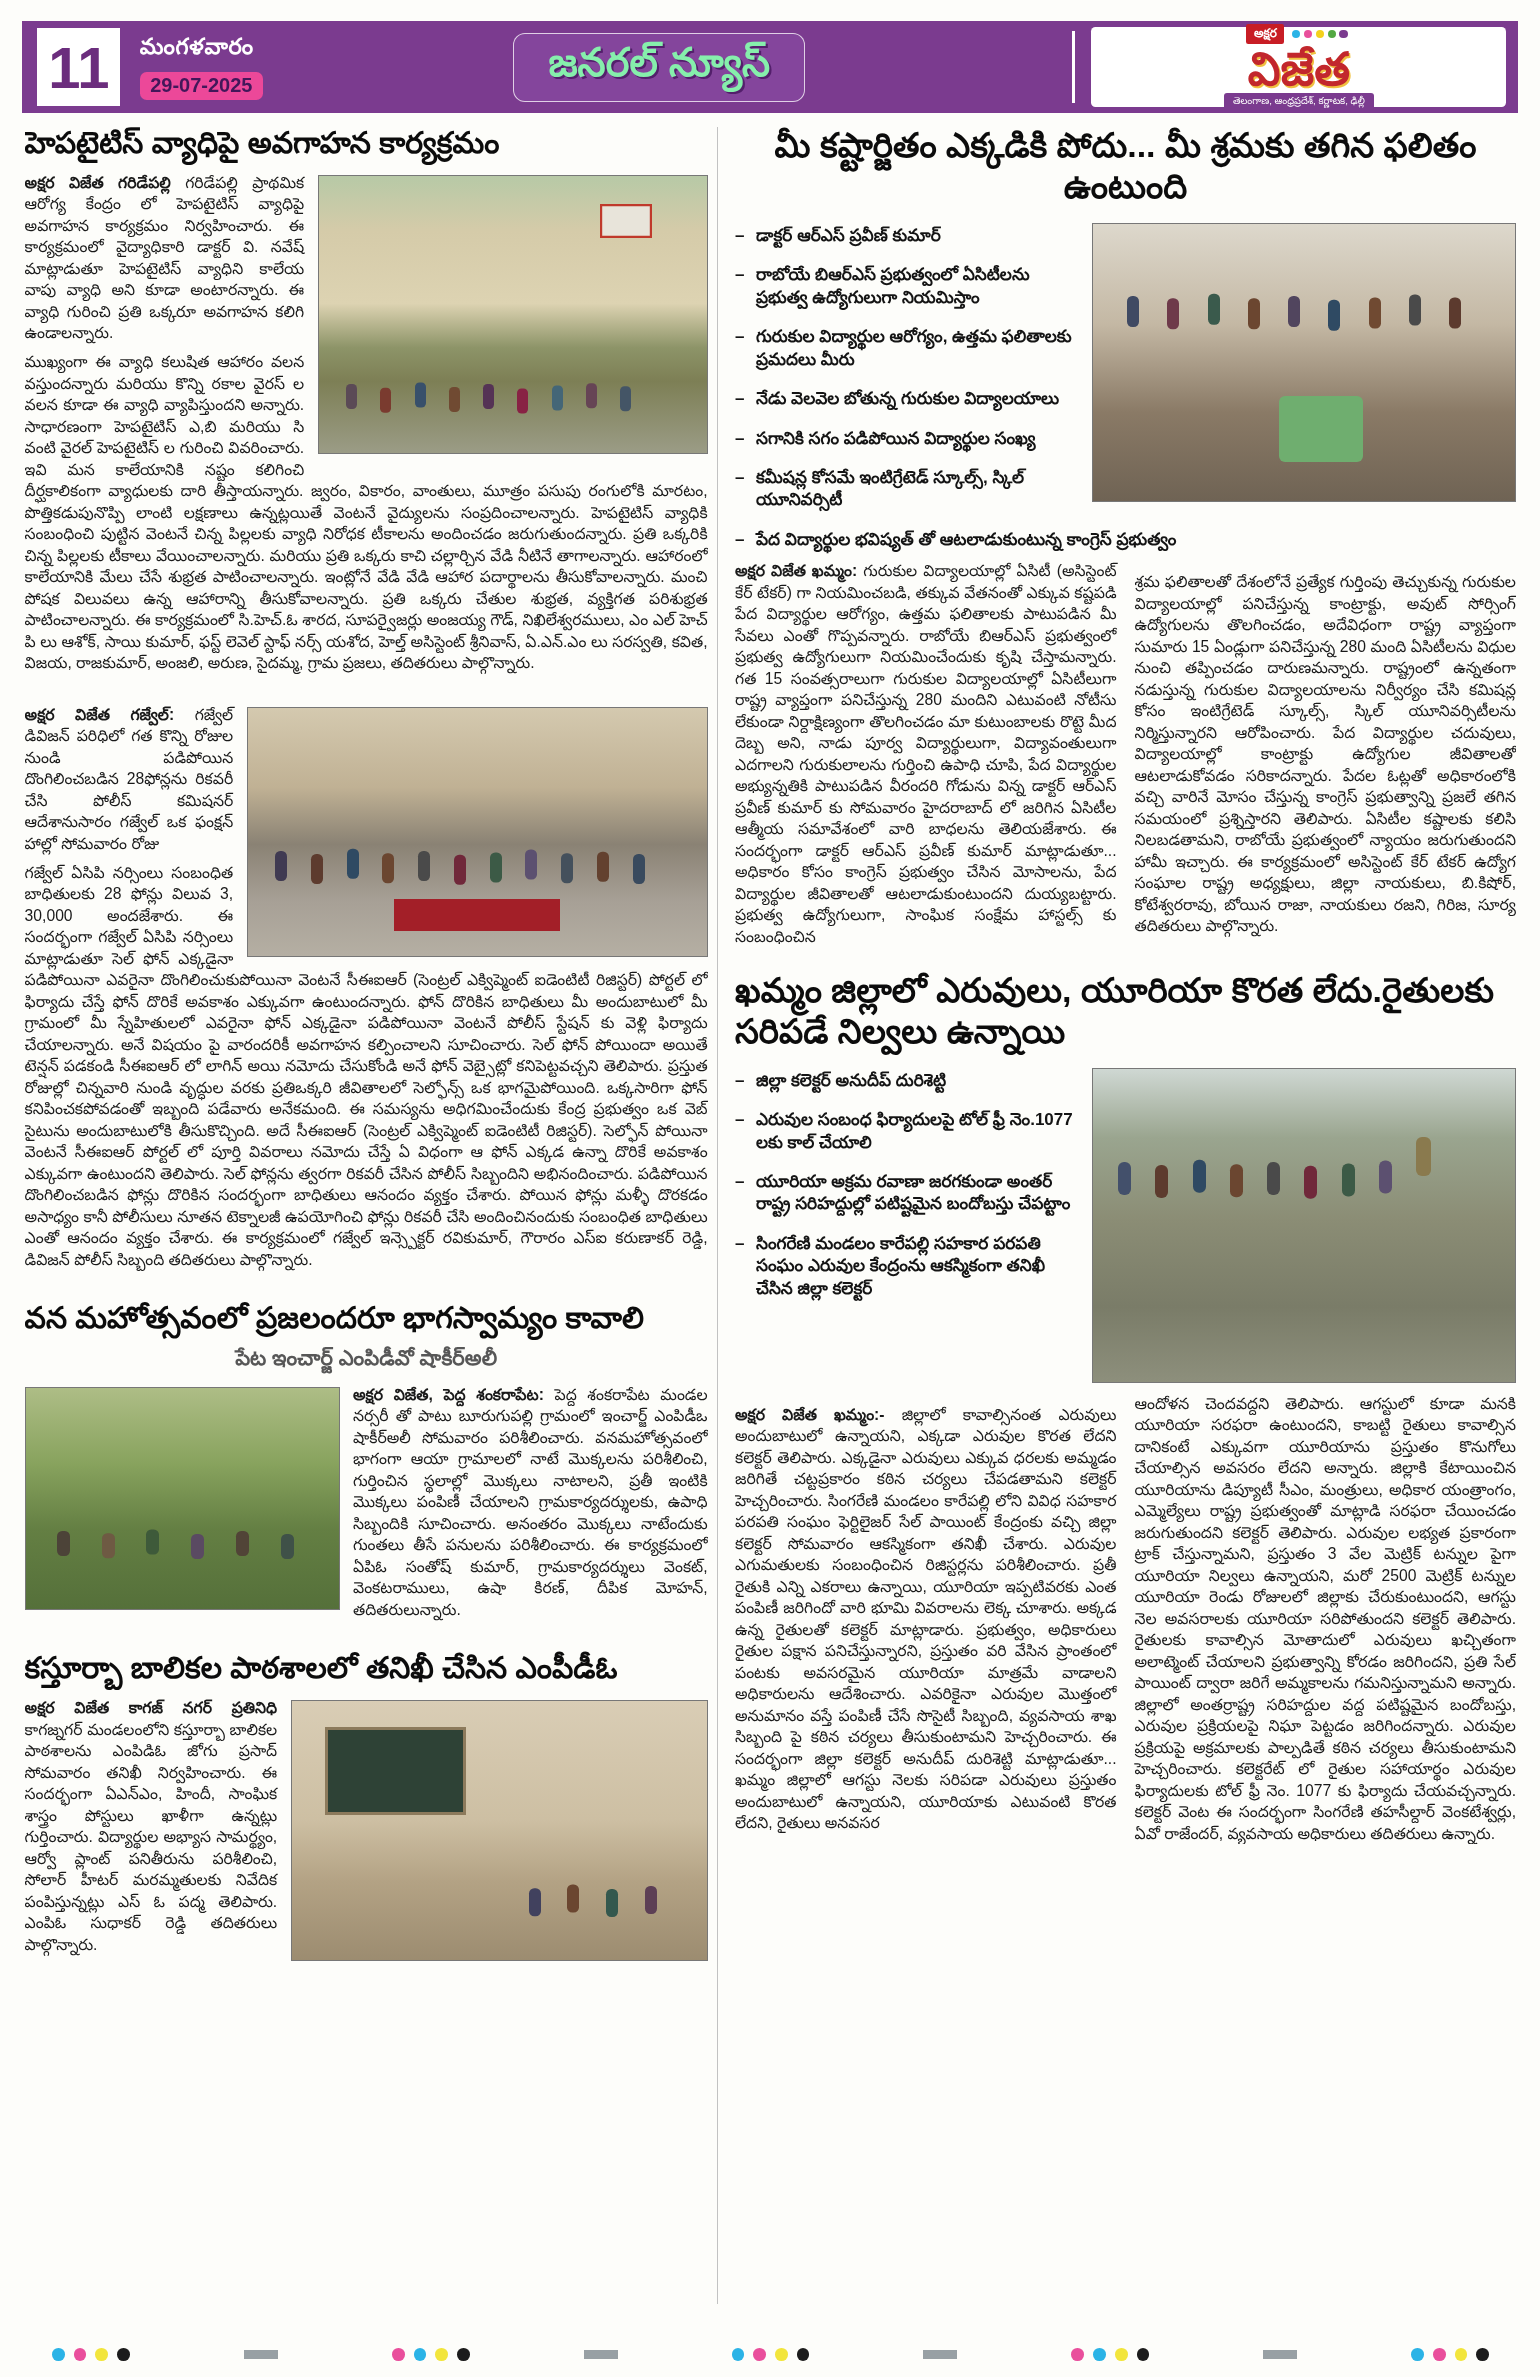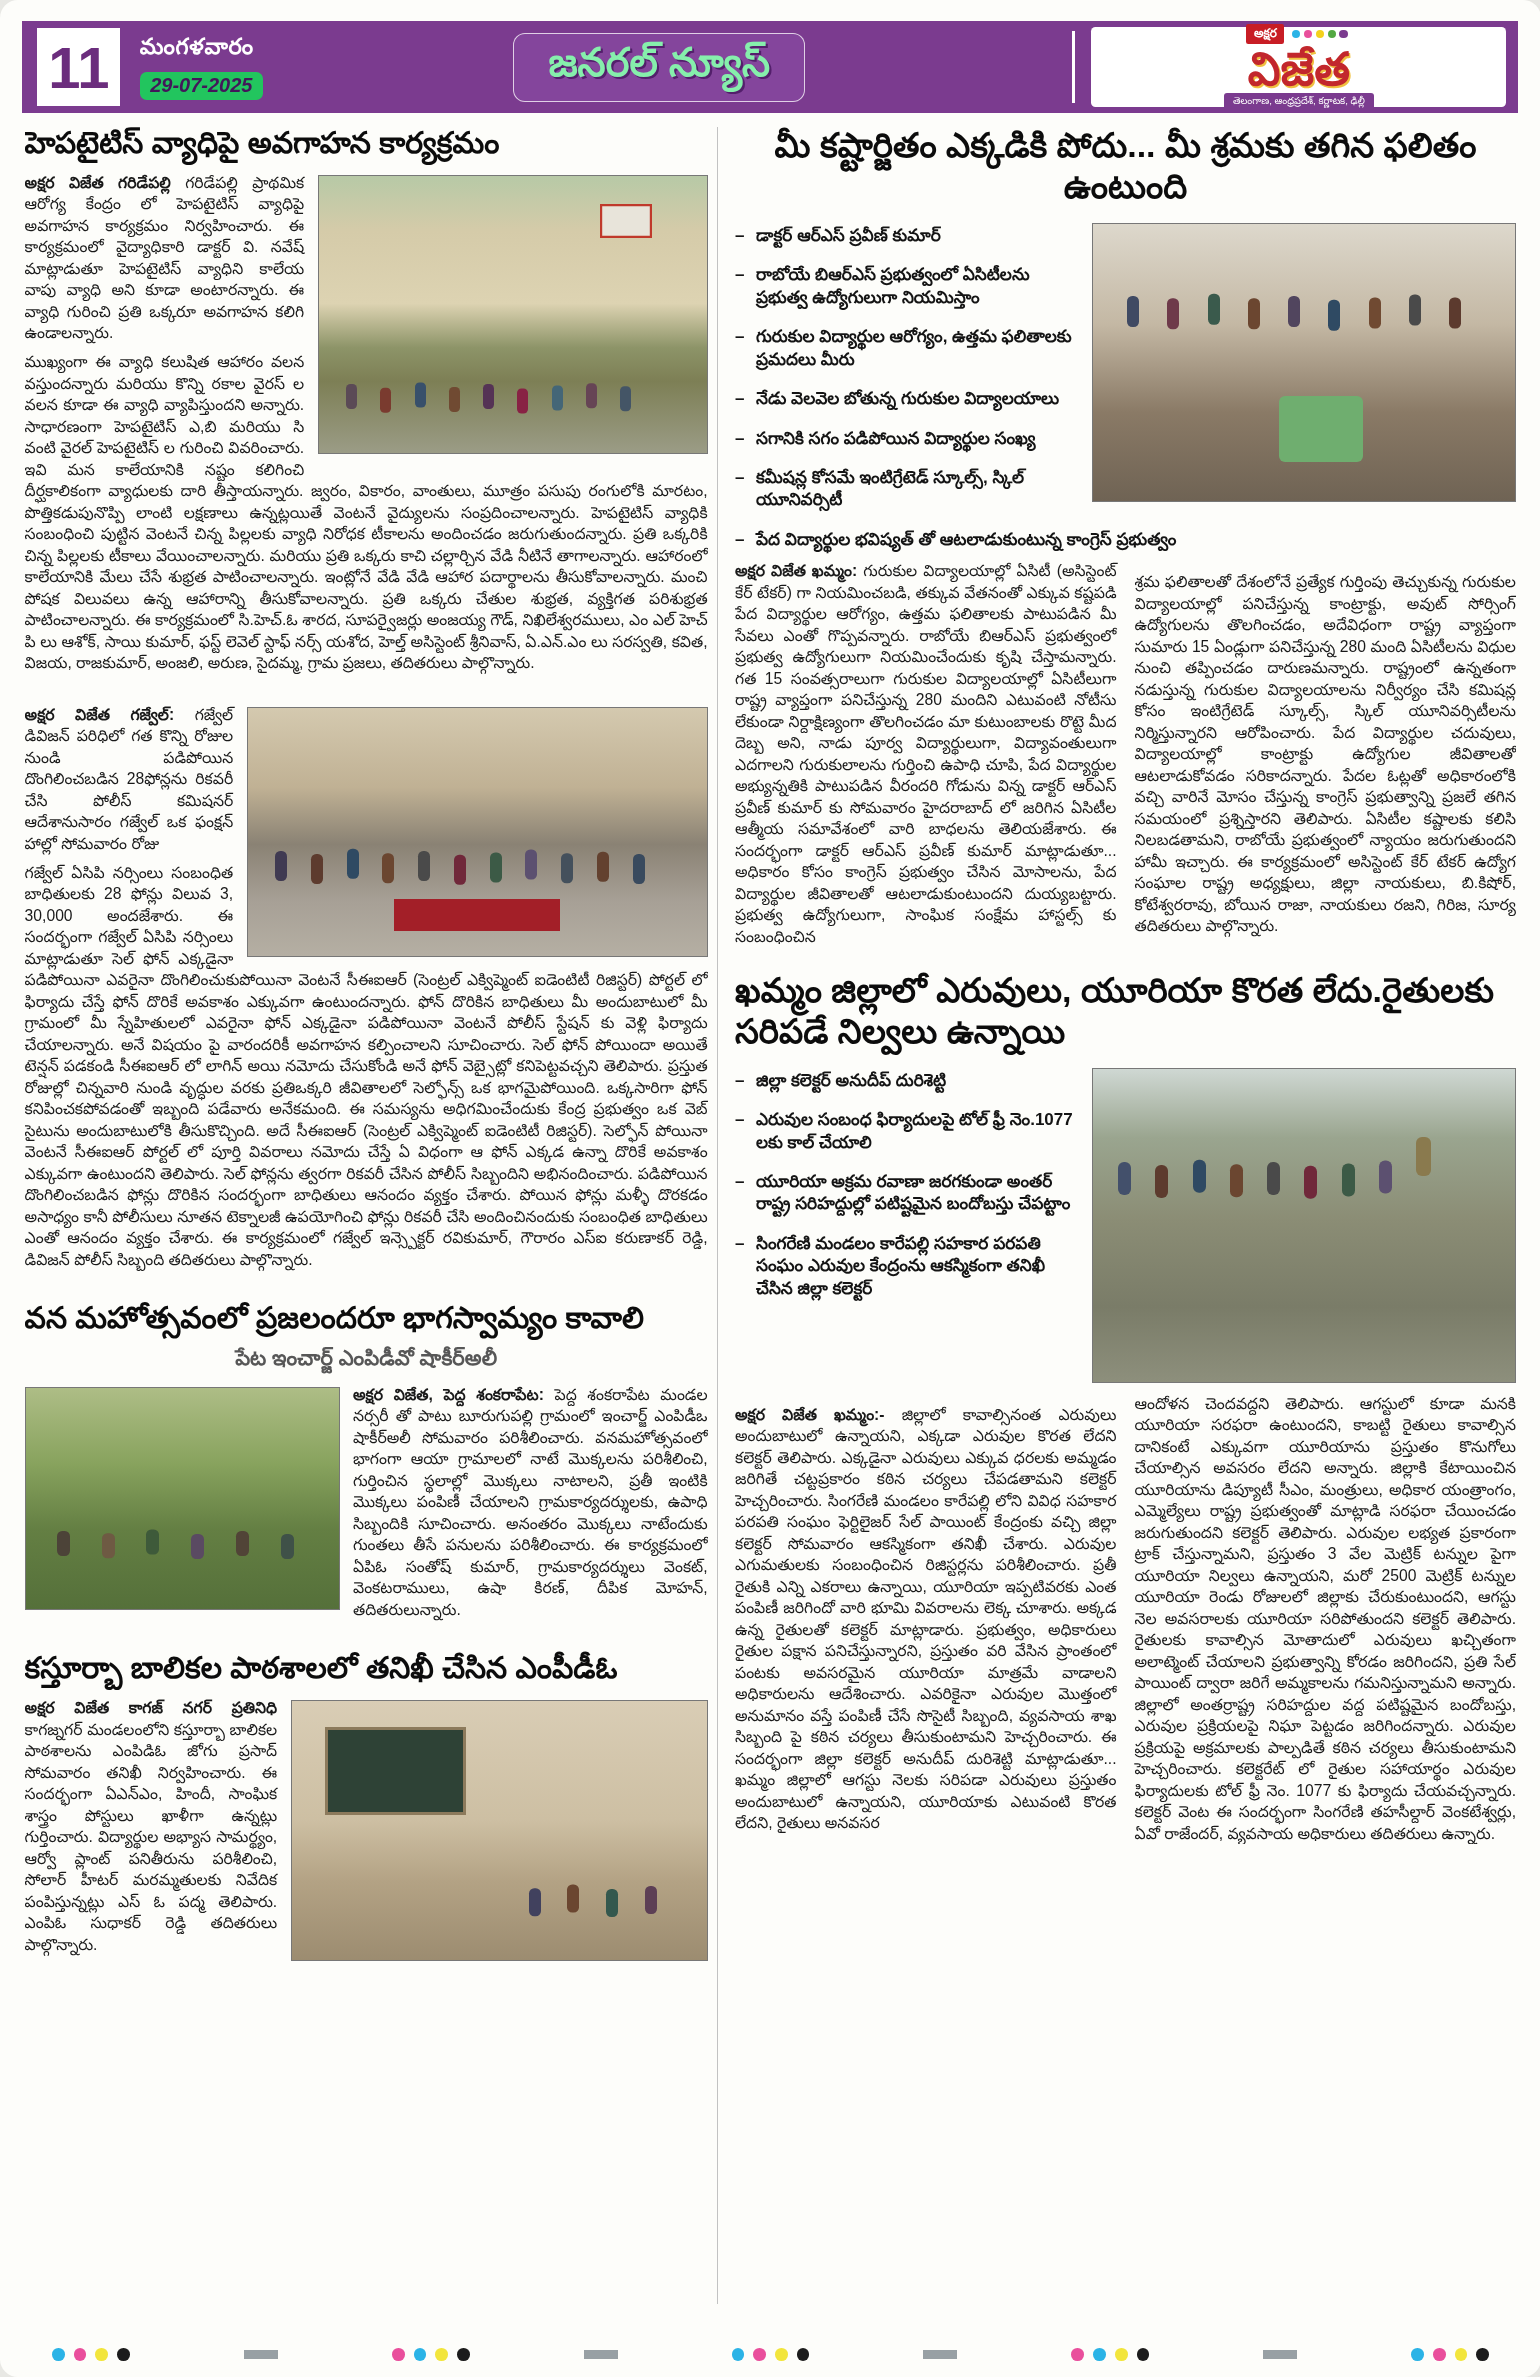--- a/index.html
+++ b/index.html
@@ -1,27 +1,27 @@
 <!DOCTYPE html>
 <html style="font-size:12px"><head>
 <meta charset="utf-8">
 <style>
   html,body{margin:0;padding:0;background:#e8e8e4;}
   .page{position:relative;width:1541px;height:2377px;background:#fdfdfa;margin:0 auto;
-        font-family:"Liberation Sans",sans-serif;color:#141414;overflow:hidden;border-radius:18px;}
+        font-family:"Liberation Sans",sans-serif;color:#141414;overflow:hidden;}
 
   
   .header{position:absolute;left:22.4px;top:21px;width:1496px;height:92px;
           background:#7b3b8f;display:flex;align-items:stretch;}
   .pageno{background:#fff;margin:6.7px 0 6.7px 15px;width:83px;display:flex;align-items:center;
           justify-content:center;font-size:58px;font-weight:800;color:#6b2d7d;}
   .daydate{margin-left:19.4px;display:flex;flex-direction:column;justify-content:center;gap:6.7px;}
   .day{color:#fff;font-weight:800;font-size:22.4px;letter-spacing:0.7px;}
-  .datebox{background:#22c55e;border-radius:6.7px;padding:2.2px 10.4px;color:#43175a;font-weight:800;
-           font-size:20px;text-align:center;font-style:italic;}
+  .datebox{background:#ec4899;border-radius:6.7px;padding:2.2px 10.4px;color:#43175a;font-weight:800;
+           font-size:20px;text-align:center;}
   .masthead-wrap{flex:1;display:flex;align-items:center;justify-content:center;}
   .masthead{background:#84459c;border:1.5px solid rgba(255,255,255,.75);border-radius:12px;
             padding:6px 34px;color:#86efac;font-size:40px;font-weight:800;
             text-shadow:2.2px 2.2px 0 #531f6b;}
   .hsep{width:3px;background:#fff;margin:10.4px 16.4px;}
   .logobox{background:#fff;width:415px;margin:6px 12px 6px 0;border-radius:4.5px;position:relative;
            display:flex;flex-direction:column;align-items:center;justify-content:center;gap:1.5px;}
   .logo-toprow{display:flex;align-items:center;gap:7.5px;}
   .logo-tag{background:#c81d25;color:#fff;font-size:12px;font-weight:700;padding:1.5px 7.5px;border-radius:2.2px;}
   .logo-dots i{display:inline-block;width:8.2px;height:8.2px;border-radius:50%;margin-right:3.7px;}

